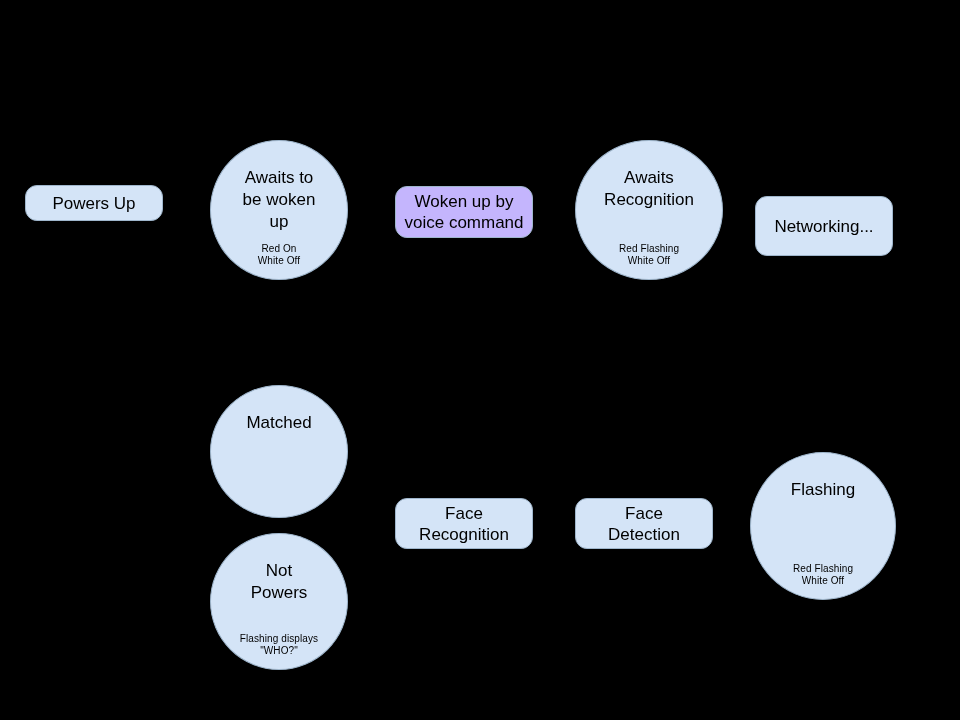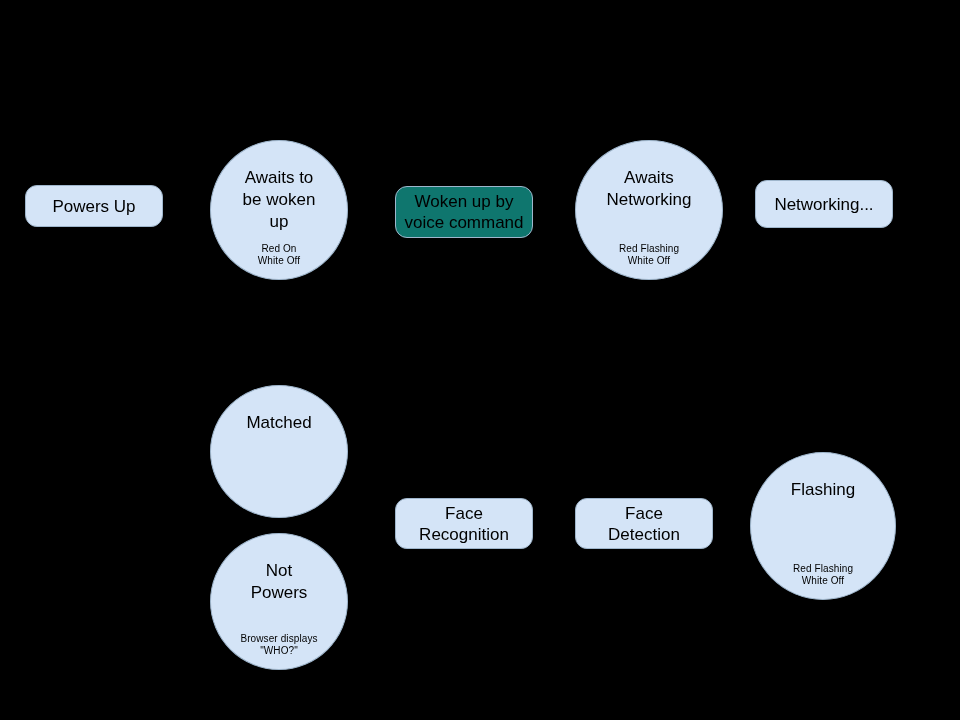--- a/index.html
+++ b/index.html
@@ -59,50 +59,50 @@
   .node.circle .sub {
     position: absolute;
     left: 0;
     right: 0;
   }
 </style>
 </head>
 <body>
 
 <div id="canvas">
-    <div class="node rect" style="left: 25px; top: 185px; width: 138px; height: 42px; background: rgb(212, 228, 247); border-color: rgb(159, 182, 204); color: rgb(0, 0, 0);">
+    <div class="node rect" style="left: 25px; top: 185px; width: 138px; height: 36px; background: rgb(212, 228, 247); border-color: rgb(159, 182, 204); color: rgb(0, 0, 0);">
       <div class="title">Powers Up</div>
     </div>
     <div class="node circle" style="left: 210px; top: 140px; width: 138px; height: 140px; background: rgb(212, 228, 247); border-color: rgb(159, 182, 204); color: rgb(0, 0, 0);">
       <div class="title">Awaits to
 be woken
 up</div>
       <div class="sub" style="top: 102px;">Red On
 White Off</div>
     </div>
-    <div class="node rect" style="left: 395px; top: 186px; width: 138px; height: 52px; background: #0f766e; border-color: rgb(159, 182, 204); color: rgb(0, 0, 0);">
+    <div class="node rect" style="left: 395px; top: 186px; width: 138px; height: 52px; background: #c4b5fd; border-color: rgb(159, 182, 204); color: rgb(0, 0, 0);">
       <div class="title">Woken up by
 voice command</div>
     </div>
     <div class="node circle" style="left: 575px; top: 140px; width: 148px; height: 140px; background: rgb(212, 228, 247); border-color: rgb(159, 182, 204); color: rgb(0, 0, 0);">
       <div class="title">Awaits
-Networking</div>
+Recognition</div>
       <div class="sub" style="top: 102px;">Red Flashing
 White Off</div>
     </div>
-    <div class="node rect" style="left: 755px; top: 180px; width: 138px; height: 48px; background: rgb(212, 228, 247); border-color: rgb(159, 182, 204); color: rgb(0, 0, 0); align-items: center;">
+    <div class="node rect" style="left: 755px; top: 196px; width: 138px; height: 60px; background: rgb(212, 228, 247); border-color: rgb(159, 182, 204); color: rgb(0, 0, 0); align-items: center;">
       <div class="title">Networking...</div>
     </div>
     <div class="node circle" style="left: 210px; top: 385px; width: 138px; height: 133px; background: rgb(212, 228, 247); border-color: rgb(159, 182, 204); color: rgb(0, 0, 0);">
       <div class="title">Matched</div>
     </div>
     <div class="node circle" style="left: 210px; top: 533px; width: 138px; height: 137px; background: rgb(212, 228, 247); border-color: rgb(159, 182, 204); color: rgb(0, 0, 0);">
       <div class="title">Not
 Powers</div>
-      <div class="sub" style="top: 99px;">Browser displays
+      <div class="sub" style="top: 99px;">Flashing displays
 "WHO?"</div>
     </div>
     <div class="node rect" style="left: 395px; top: 498px; width: 138px; height: 51px; background: rgb(212, 228, 247); border-color: rgb(159, 182, 204); color: rgb(0, 0, 0);">
       <div class="title">Face
 Recognition</div>
     </div>
     <div class="node rect" style="left: 575px; top: 498px; width: 138px; height: 51px; background: rgb(212, 228, 247); border-color: rgb(159, 182, 204); color: rgb(0, 0, 0);">
       <div class="title">Face
 Detection</div>
     </div>

